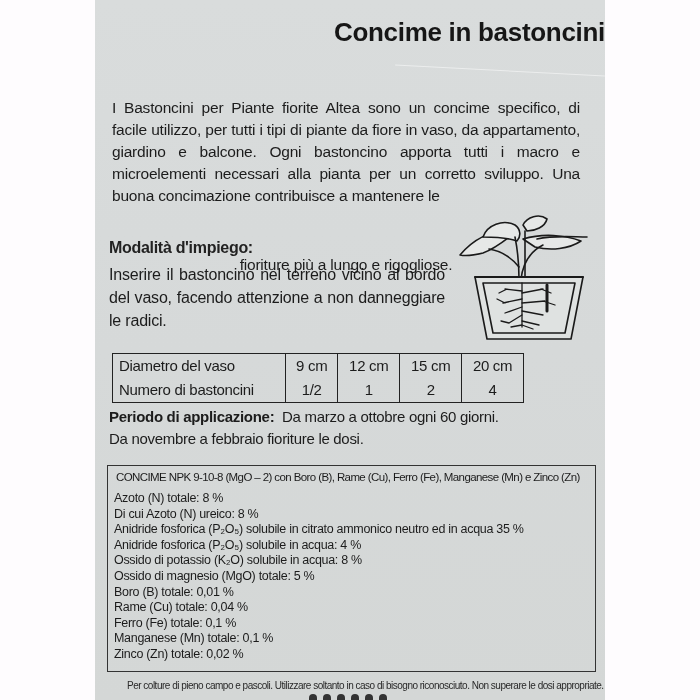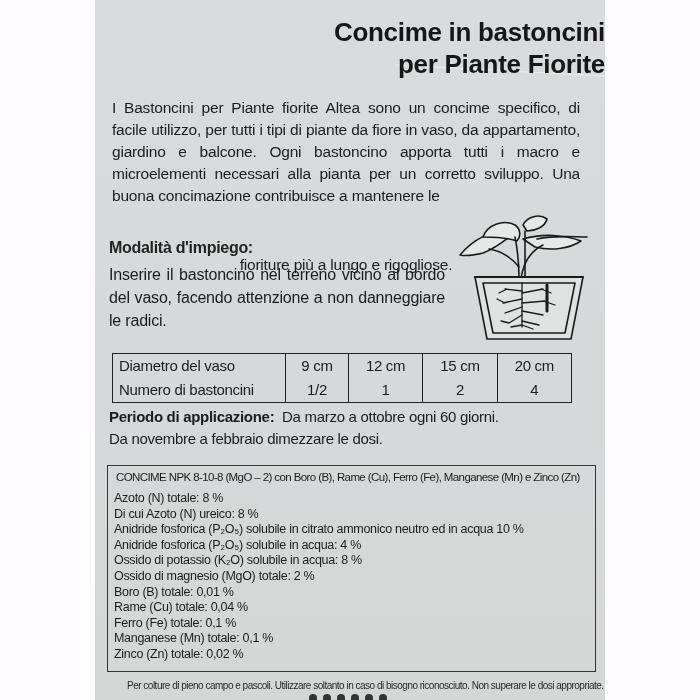--- a/index.html
+++ b/index.html
@@ -31,21 +31,21 @@
     font-size: 16px; font-weight: bold; letter-spacing: -0.3px; color: #222;
   }
   .usage-text {
     position: absolute; left: 14px; top: 263px; width: 336px;
     font-size: 16px; line-height: 23px; text-align: justify; letter-spacing: -0.2px;
   }
   .plant {
     position: absolute; left: 360px; top: 207px; width: 135px; height: 135px;
   }
   table.dose {
-    position: absolute; left: 17px; top: 353px; width: 460px;
+    position: absolute; left: 17px; top: 353px; width: 412px;
     border-collapse: collapse; font-size: 15px;
     border: 1.5px solid #222;
   }
   table.dose td {
     padding: 1px 6px; line-height: 22px; border-left: 1.5px solid #222;
     text-align: center; letter-spacing: -0.3px;
   }
   table.dose td.rowlabel { text-align: left; width: 160px; border-left: none; }
   .period {
     position: absolute; left: 14px; top: 406px; font-size: 15px; line-height: 22px;
@@ -79,21 +79,20 @@
   }
 </style>
 </head>
 <body>
 
 <div class="label">
   <div class="crease"></div>
 
   <div class="title">
     <div>Concime in bastoncini</div>
-    <div>per Piante Fiorite</div>
   </div>
 
   <div class="intro">
     <span>I Bastoncini per Piante fiorite Altea sono un concime specifico, di facile utilizzo, per tutti i tipi di piante da fiore in vaso, da appartamento, giardino e balcone. Ogni bastoncino apporta tutti i macro e microelementi necessari alla pianta per un corretto sviluppo. Una buona concimazione contribuisce a mantenere le</span>
     <span class="last">fioriture più a lungo e rigogliose.</span>
   </div>
 
   <div class="usage-head">Modalità d'impiego:</div>
   <div class="usage-text">Inserire il bastoncino nel terreno vicino al bordo del vaso, facendo attenzione a non danneggiare le radici.</div>
 
@@ -140,32 +139,32 @@
       <td>4</td>
     </tr>
   </tbody>
     </table>
 
   <div class="period">
     <div>
       <b>Periodo di applicazione:</b>&nbsp;
       <span>Da marzo a ottobre ogni 60 giorni.</span>
     </div>
-    <div>Da novembre a febbraio dimezzare le dosi.</div>
+    <div>Da novembre a febbraio fioriture le dosi.</div>
   </div>
 
   <div class="comp-box">
-    <div class="comp-head">CONCIME NPK 8-10-8 (MgO – 2) con Boro (B), Rame (Cu), Ferro (Fe), Manganese (Mn) e Zinco (Zn)</div>
+    <div class="comp-head">CONCIME NPK 9-10-8 (MgO – 2) con Boro (B), Rame (Cu), Ferro (Fe), Manganese (Mn) e Zinco (Zn)</div>
     <div class="comp-list">
       <div>Azoto (N) totale: 8 %</div>
       <div>Di cui Azoto (N) ureico: 8 %</div>
-      <div>Anidride fosforica (P₂O₅) solubile in citrato ammonico neutro ed in acqua 10 %</div>
+      <div>Anidride fosforica (P₂O₅) solubile in citrato ammonico neutro ed in acqua 35 %</div>
       <div>Anidride fosforica (P₂O₅) solubile in acqua: 4 %</div>
       <div>Ossido di potassio (K₂O) solubile in acqua: 8 %</div>
-      <div>Ossido di magnesio (MgO) totale: 2 %</div>
+      <div>Ossido di magnesio (MgO) totale: 5 %</div>
       <div>Boro (B) totale: 0,01 %</div>
       <div>Rame (Cu) totale: 0,04 %</div>
       <div>Ferro (Fe) totale: 0,1 %</div>
       <div>Manganese (Mn) totale: 0,1 %</div>
       <div>Zinco (Zn) totale: 0,02 %</div>
     </div>
   </div>
 
   <div class="footnote">Per colture di pieno campo e pascoli. Utilizzare soltanto in caso di bisogno riconosciuto. Non superare le dosi appropriate.</div>
 

